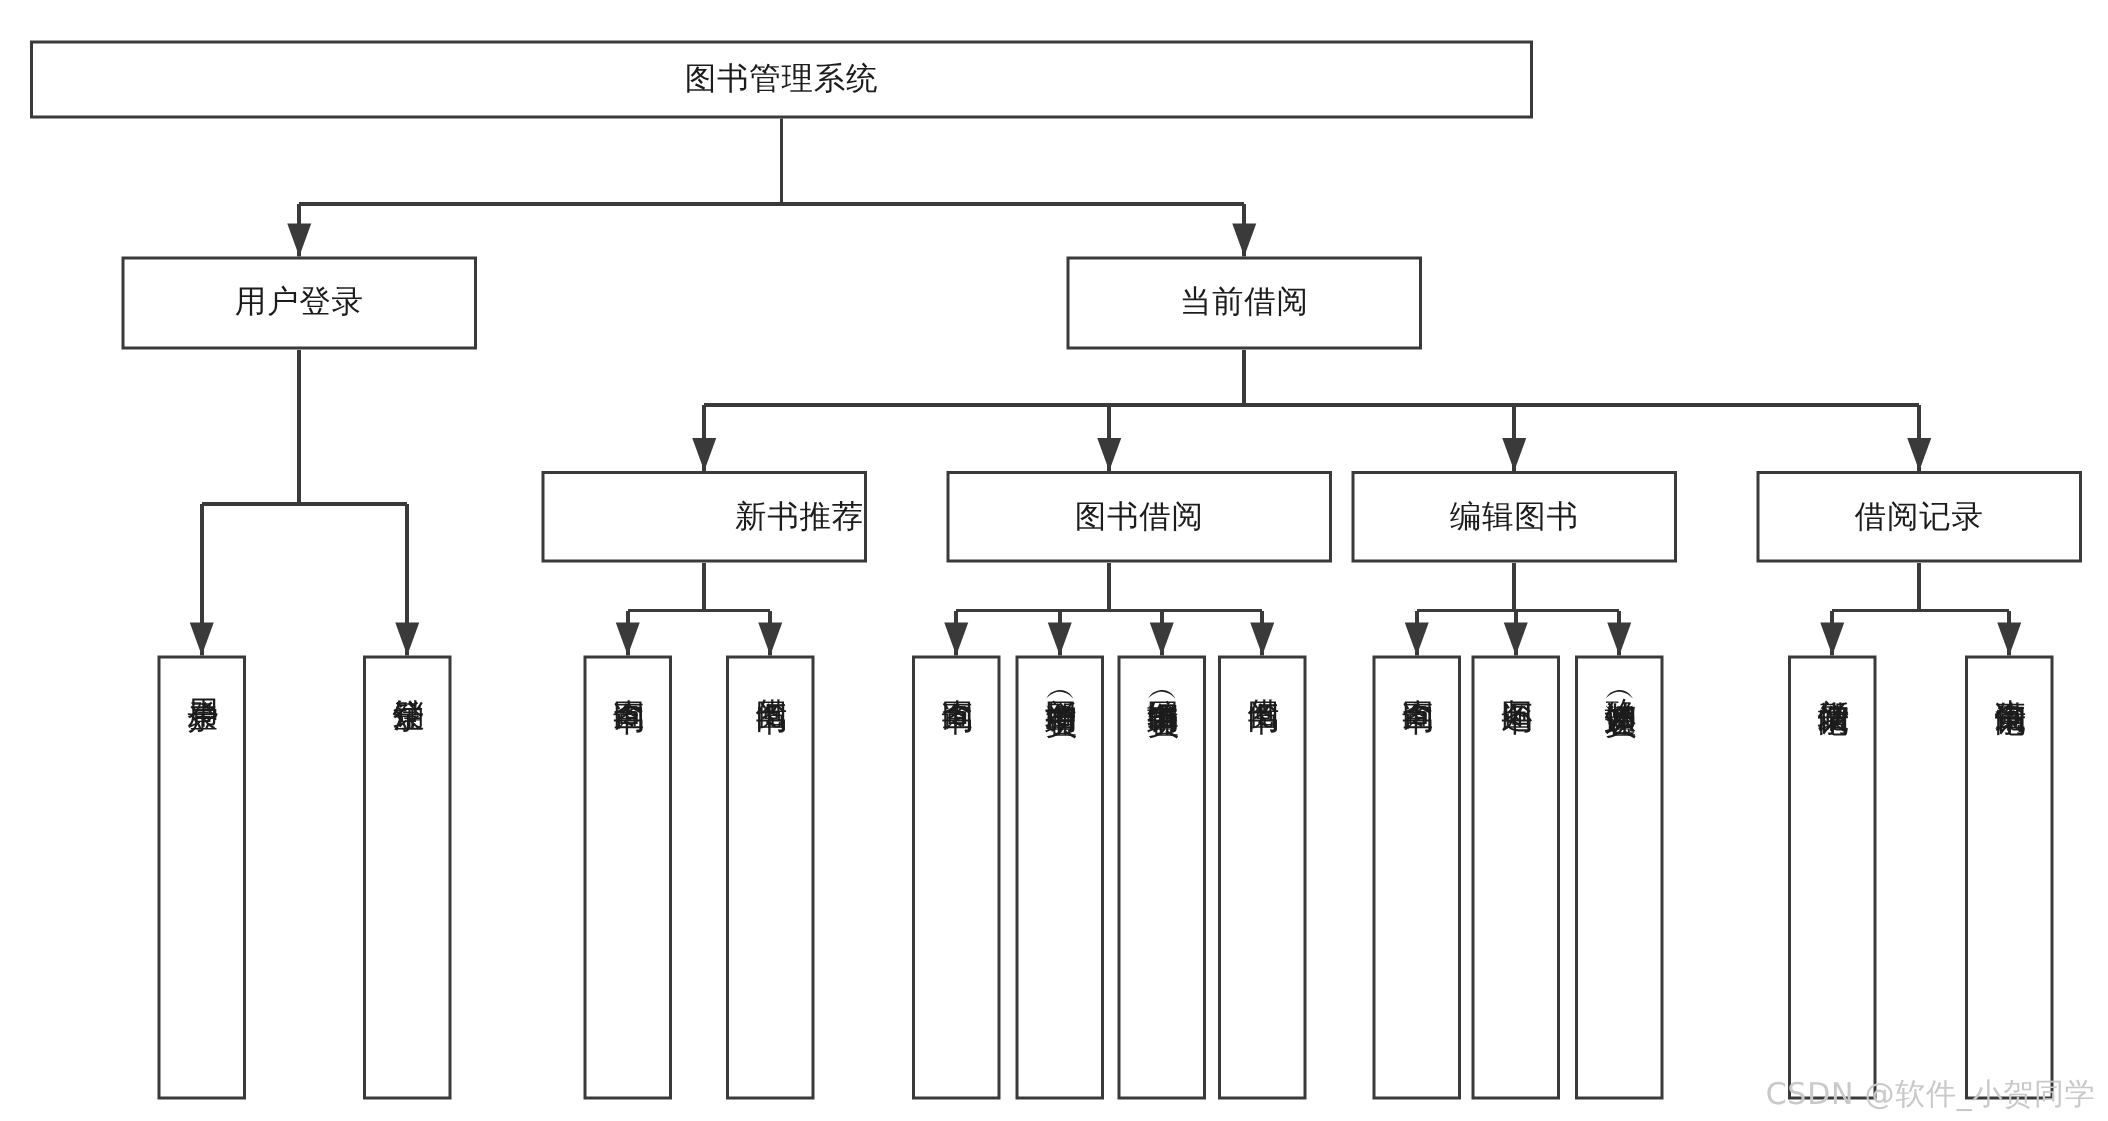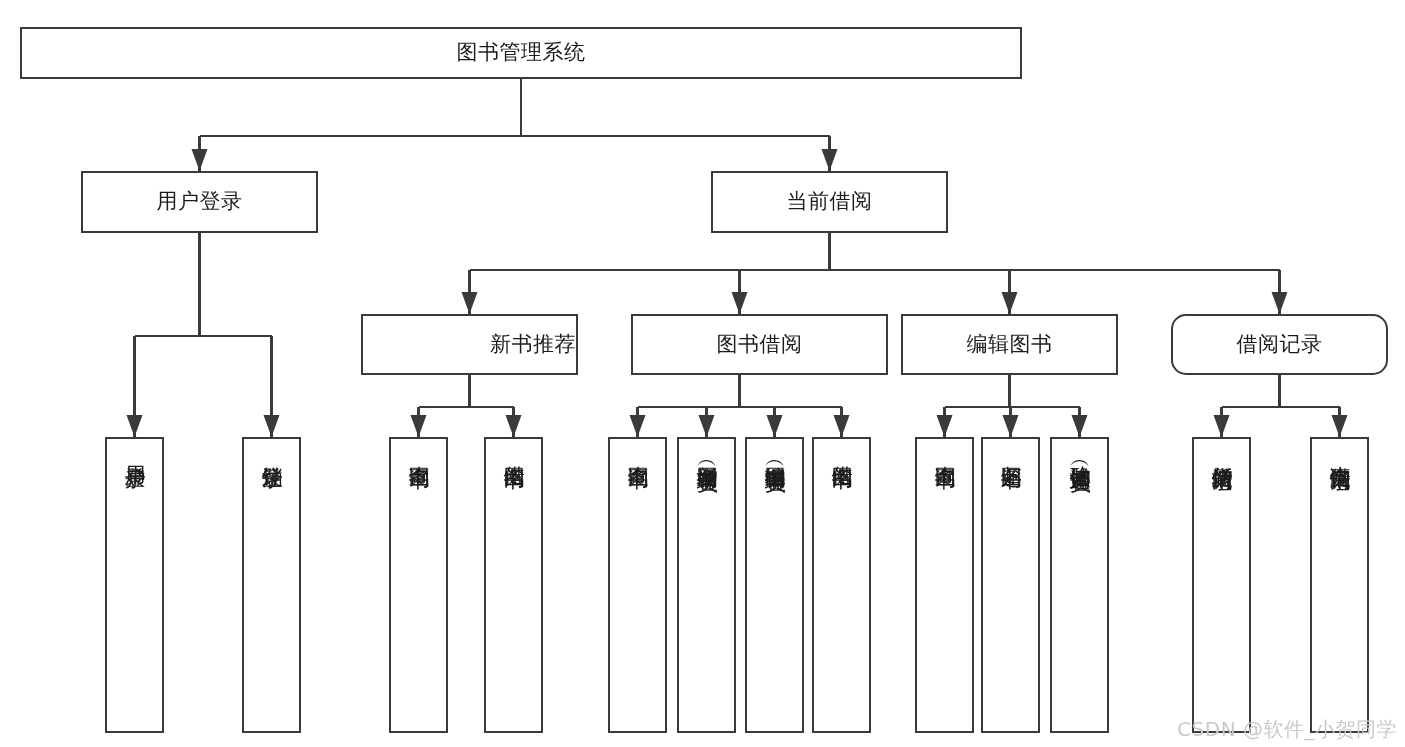--- a/index.html
+++ b/index.html
@@ -135,21 +135,21 @@
       </div>
       <div class="node-box" style="left: 361px; top: 314px; width: 217px; height: 61px; border-color: rgb(58, 58, 58); justify-content: flex-end;">
         <div class="node-label" style="color: rgb(28, 28, 28);">新书推荐</div>
       </div>
       <div class="node-box" style="left: 631px; top: 314px; width: 257px; height: 61px; border-color: rgb(58, 58, 58);">
         <div class="node-label" style="color: rgb(28, 28, 28);">图书借阅</div>
       </div>
       <div class="node-box" style="left: 901px; top: 314px; width: 217px; height: 61px; border-color: rgb(58, 58, 58);">
         <div class="node-label" style="color: rgb(28, 28, 28);">编辑图书</div>
       </div>
-      <div class="node-box" style="left: 1171px; top: 314px; width: 217px; height: 61px; border-color: rgb(58, 58, 58); border-radius: 15px;">
+      <div class="node-box" style="left: 1171px; top: 314px; width: 217px; height: 61px; border-color: rgb(58, 58, 58);">
         <div class="node-label" style="color: rgb(28, 28, 28);">借阅记录</div>
       </div>
       <div class="node-box vertical" style="left: 105px; top: 437px; width: 59px; height: 296px; border-color: rgb(58, 58, 58);">
         <div class="node-label" style="color: rgb(28, 28, 28);">用户登录</div>
       </div>
       <div class="node-box vertical" style="left: 242px; top: 437px; width: 59px; height: 296px; border-color: rgb(58, 58, 58);">
         <div class="node-label" style="color: rgb(28, 28, 28);">注销登录</div>
       </div>
       <div class="node-box vertical" style="left: 389px; top: 437px; width: 59px; height: 296px; border-color: rgb(58, 58, 58);">
         <div class="node-label" style="color: rgb(28, 28, 28);">查询图书</div>

